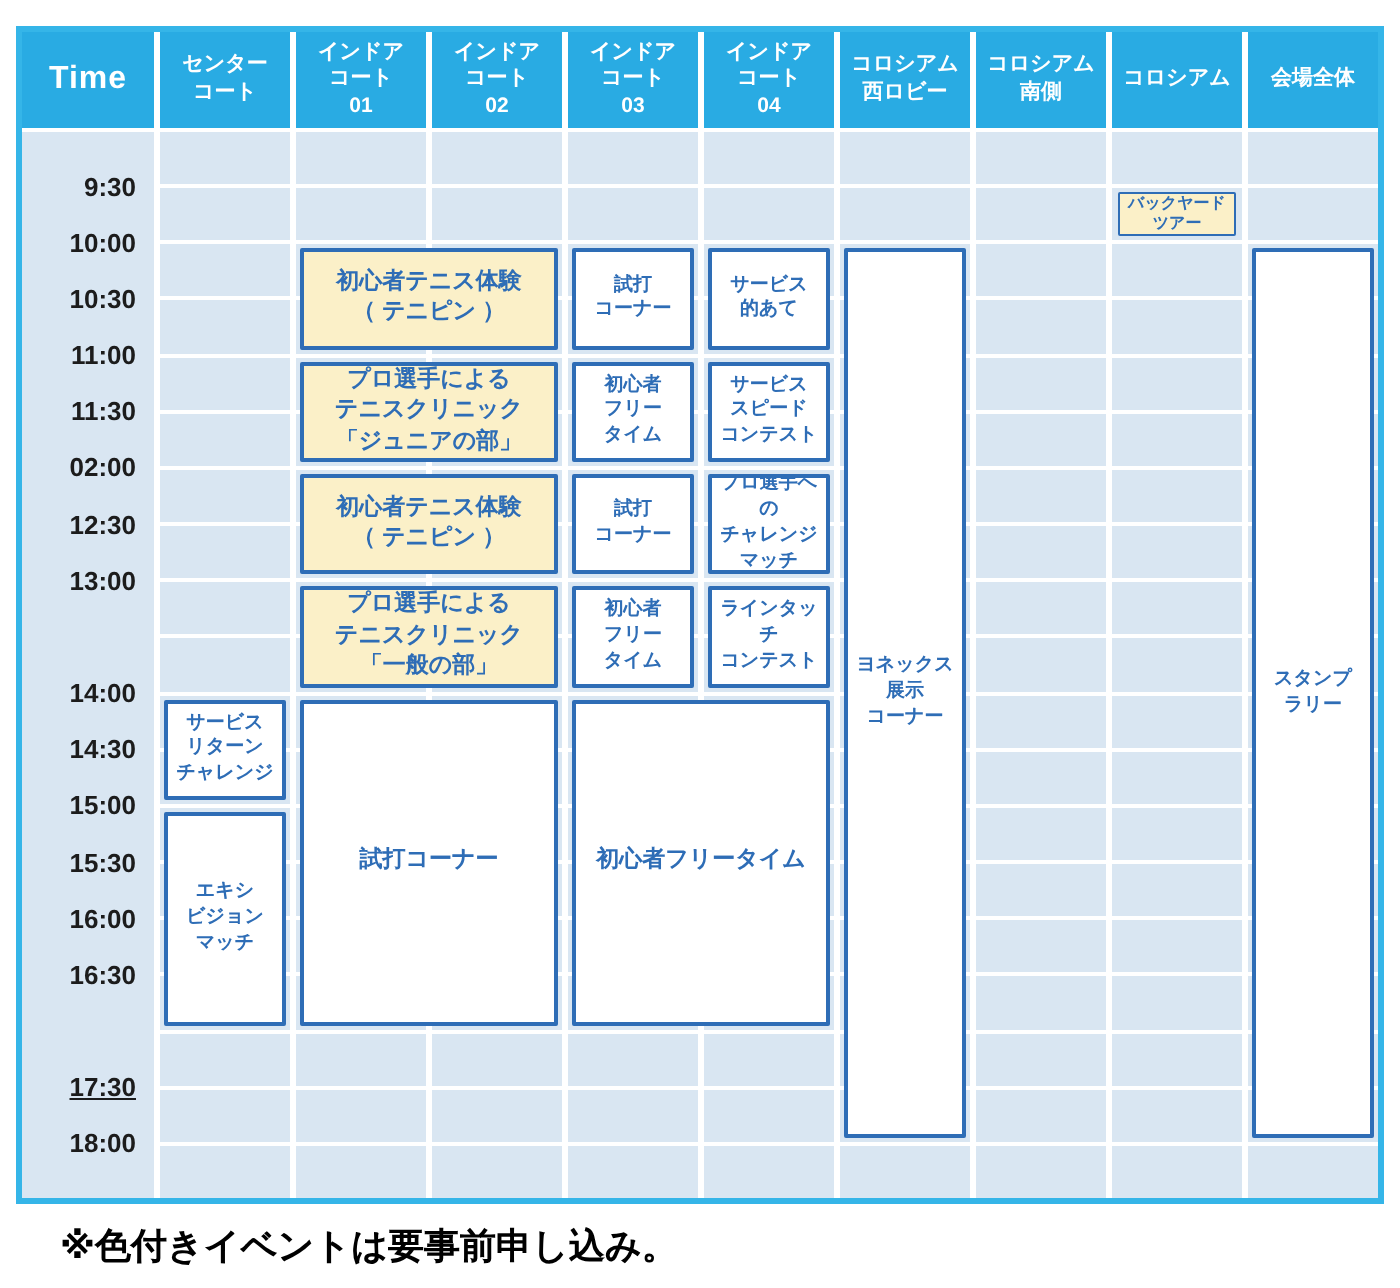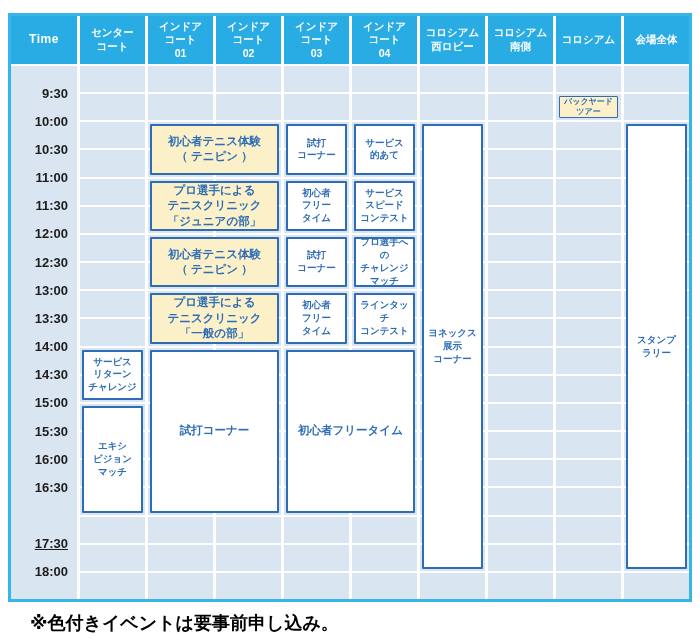--- a/index.html
+++ b/index.html
@@ -28,21 +28,21 @@
     background:var(--header-bg,#29abe3);
     color:#ffffff;
     font-weight:bold;
     font-size:10.5px;
     line-height:1.3;
     display:flex;align-items:center;justify-content:center;
     text-align:center;
     white-space:pre-line;
     grid-row:1;
   }
-  .hcell.time-h{font-size:12px;letter-spacing:.5px;}
+  .hcell.time-h{font-size:16px;letter-spacing:.5px;}
   .cell{
     background:var(--cell-bg,#d9e6f2);
   }
   .tlabel{
     grid-column:1;
     color:var(--time-label,#1c1c1c);
     font-weight:bold;
     font-size:13px;
     display:flex;align-items:center;justify-content:flex-end;
     padding-right:9px;
@@ -270,24 +270,23 @@
       <div class="cell" style="grid-area: 20 / 6;"></div>
       <div class="cell" style="grid-area: 20 / 7;"></div>
       <div class="cell" style="grid-area: 20 / 8;"></div>
       <div class="cell" style="grid-area: 20 / 9;"></div>
       <div class="cell" style="grid-area: 20 / 10;"></div>
       <div class="tlabel" style="grid-area: 2 / 1 / span 2;">9:30</div>
       <div class="tlabel" style="grid-area: 3 / 1 / span 2;">10:00</div>
       <div class="tlabel" style="grid-area: 4 / 1 / span 2;">10:30</div>
       <div class="tlabel" style="grid-area: 5 / 1 / span 2;">11:00</div>
       <div class="tlabel" style="grid-area: 6 / 1 / span 2;">11:30</div>
-      <div class="tlabel" style="grid-area: 7 / 1 / span 2;">12:00</div>
+      <div class="tlabel" style="grid-area: 7 / 1 / span 2;">02:00</div>
       <div class="tlabel" style="grid-area: 8 / 1 / span 2;">12:30</div>
       <div class="tlabel" style="grid-area: 9 / 1 / span 2;">13:00</div>
-      <div class="tlabel" style="grid-area: 10 / 1 / span 2;">13:30</div>
       <div class="tlabel" style="grid-area: 11 / 1 / span 2;">14:00</div>
       <div class="tlabel" style="grid-area: 12 / 1 / span 2;">14:30</div>
       <div class="tlabel" style="grid-area: 13 / 1 / span 2;">15:00</div>
       <div class="tlabel" style="grid-area: 14 / 1 / span 2;">15:30</div>
       <div class="tlabel" style="grid-area: 15 / 1 / span 2;">16:00</div>
       <div class="tlabel" style="grid-area: 16 / 1 / span 2;">16:30</div>
       <div class="tlabel" style="grid-area: 18 / 1 / span 2; text-decoration: underline;">17:30</div>
       <div class="tlabel" style="grid-area: 19 / 1 / span 2;">18:00</div>
       <div class="event highlight wide" style="grid-area: 4 / 3 / 6 / span 2;">初心者テニス体験
 （ テニピン ）</div>

